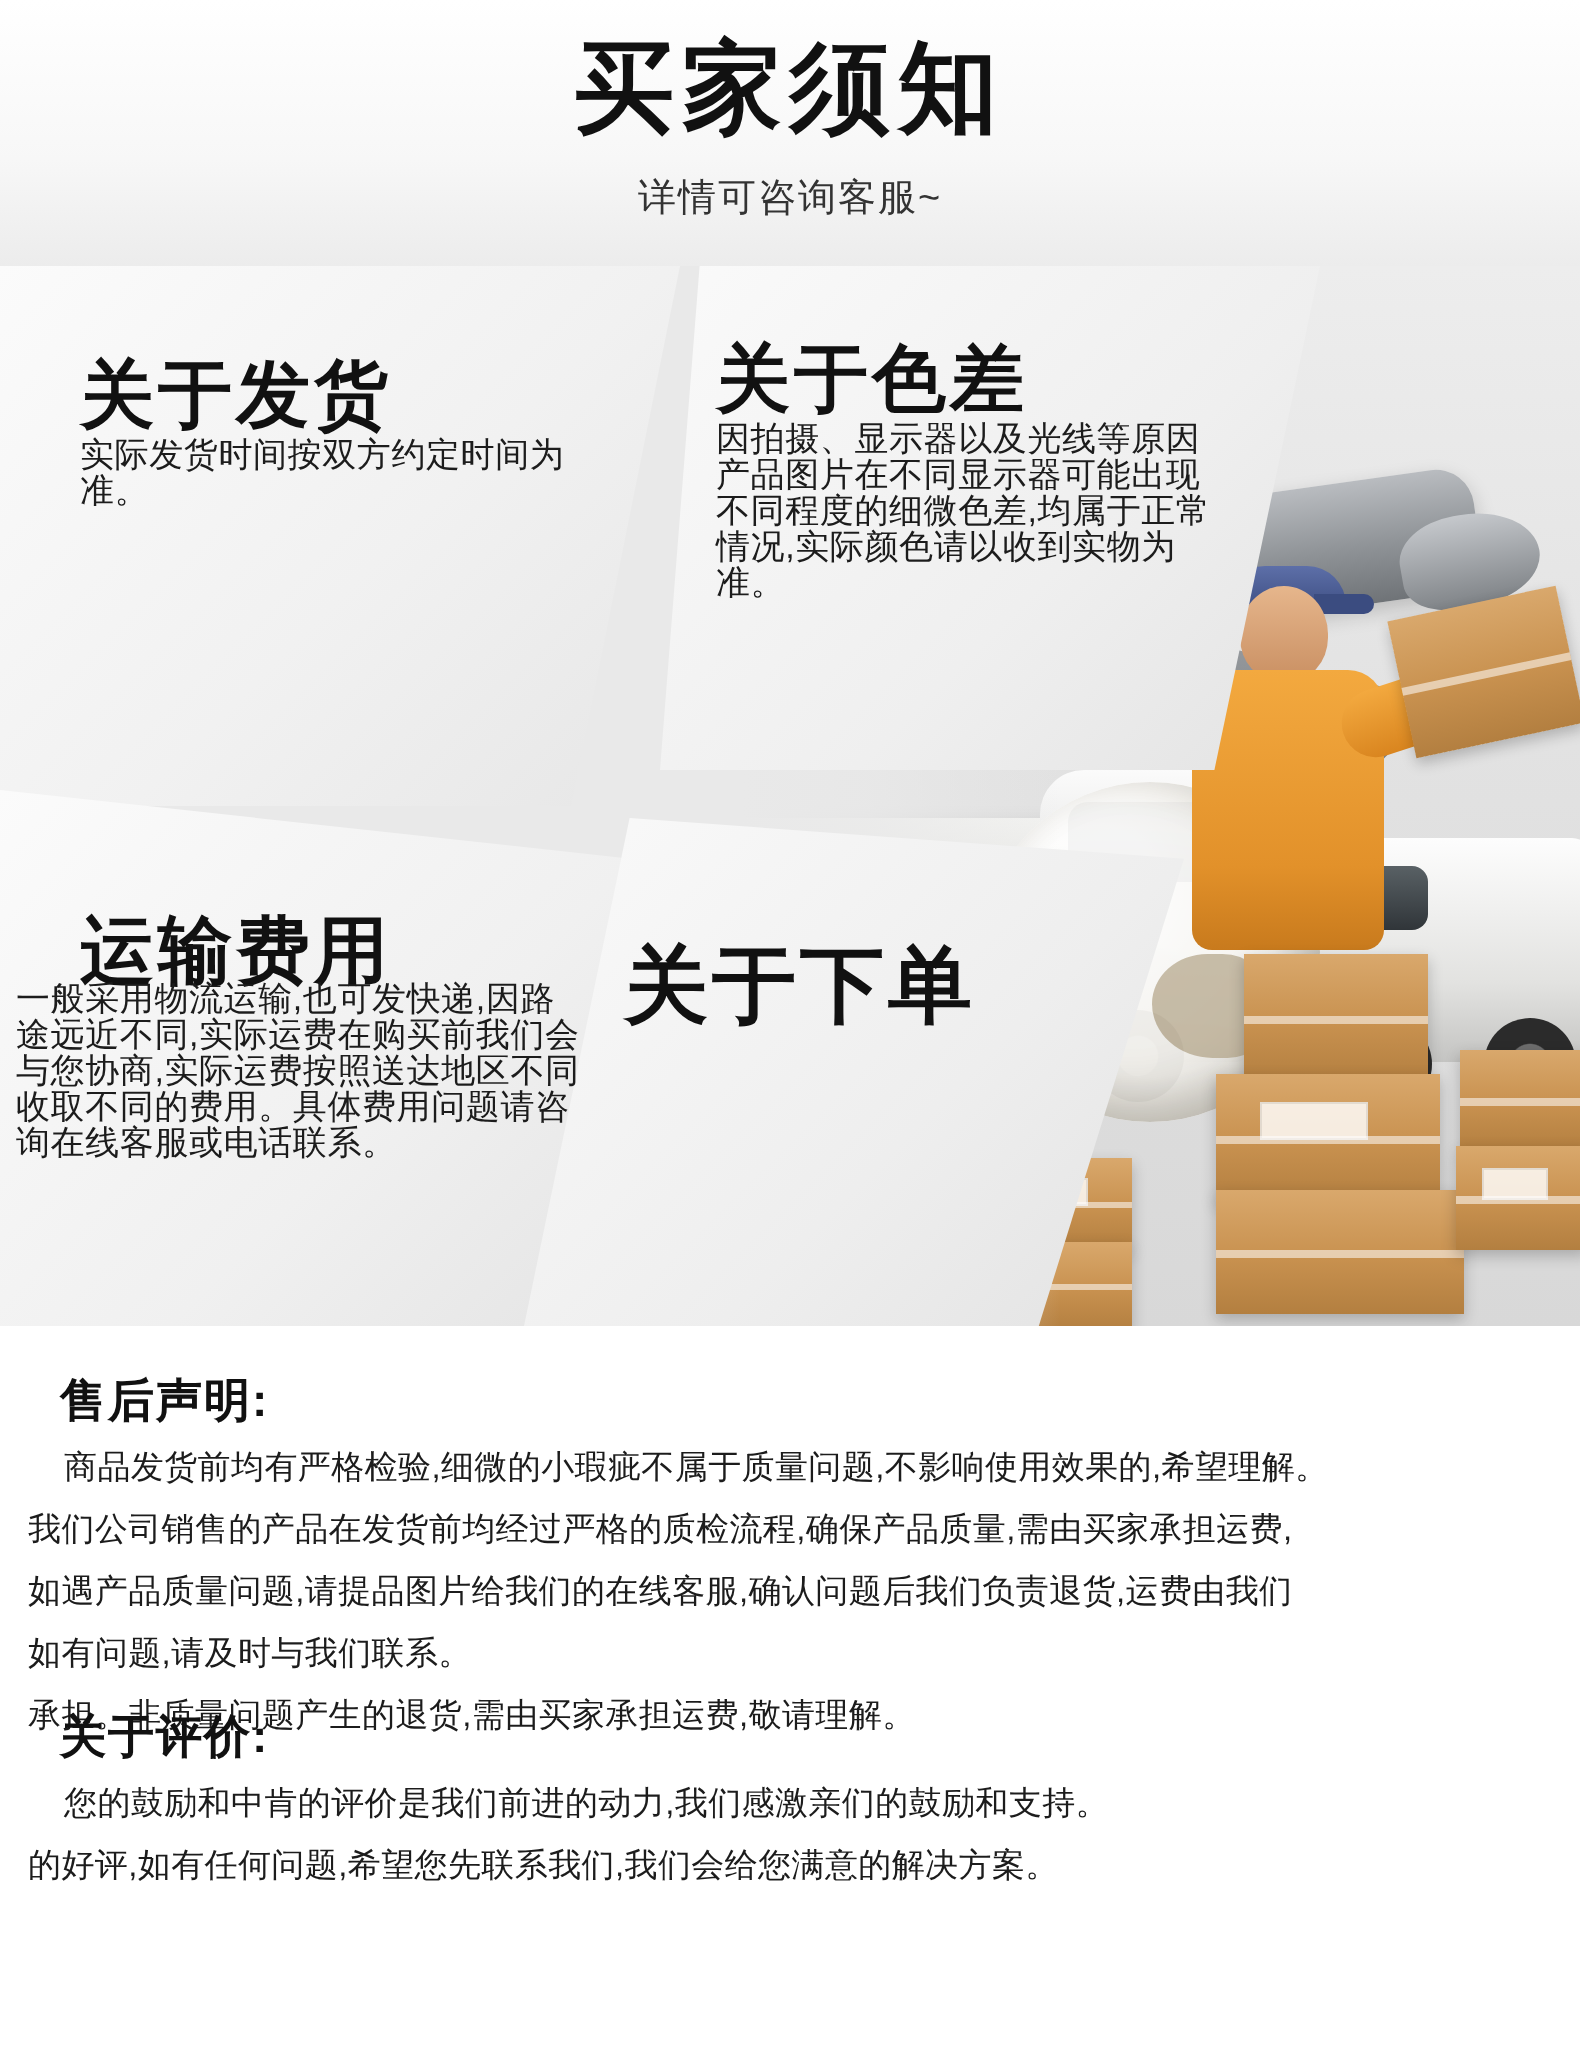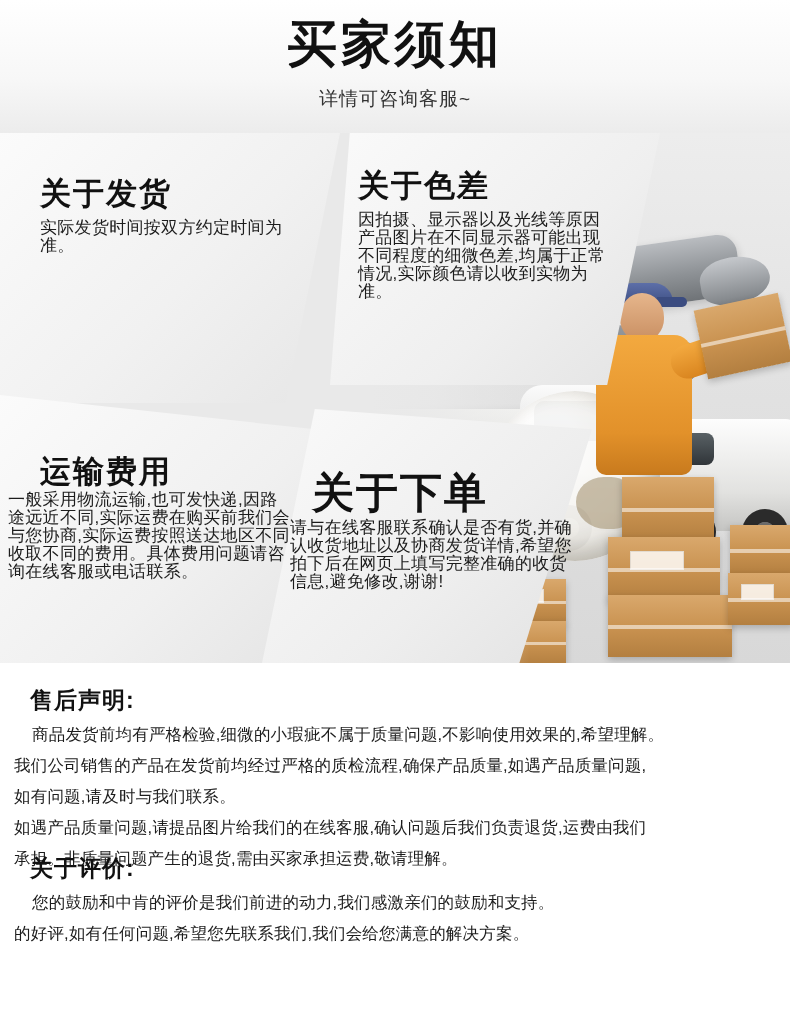--- a/index.html
+++ b/index.html
@@ -276,21 +276,21 @@
     background: linear-gradient(135deg,#fbfbfb 0%, #f0f0f0 60%, #e4e4e4 100%);
   }
   .p4 {
     left: 262px; top: 276px; width: 330px; height: 254px;
     clip-path: polygon(16% 0, 100% 8%, 78% 100%, 0 100%);
     background: linear-gradient(135deg,#fafafa 0%, #eeeeee 60%, #e2e2e2 100%);
   }
 
   .panel-title {
     position: absolute;
-    font-size: 31px;
+    font-size: 37px;
     font-weight: bold;
     color: #111111;
     letter-spacing: 2px;
     white-space: nowrap;
   }
   .panel-body {
     position: absolute;
     font-size: 17px;
     line-height: 18px;
     color: #1c1c1c;
@@ -401,30 +401,29 @@
     <div class="panel-title t1">关于发货</div>
     <div class="panel-body b1t">实际发货时间按双方约定时间为准。</div>
 
     <div class="panel-title t2">关于色差</div>
     <div class="panel-body b2t">因拍摄、显示器以及光线等原因产品图片在不同显示器可能出现不同程度的细微色差,均属于正常情况,实际颜色请以收到实物为准。</div>
 
     <div class="panel-title t3">运输费用</div>
     <div class="panel-body b3t">一般采用物流运输,也可发快递,因路途远近不同,实际运费在购买前我们会与您协商,实际运费按照送达地区不同收取不同的费用。具体费用问题请咨询在线客服或电话联系。</div>
 
     <div class="panel-title t4">关于下单</div>
-    <div class="panel-body b4t">请与在线客服联系确认是否有货,并确认收货地址以及协商发货详情,希望您拍下后在网页上填写完整准确的收货信息,避免修改,谢谢!</div>
   </div>
 
   <div class="bottom">
     <div class="sec-title st1">售后声明:</div>
     <div class="sec-body sb1">
       <p class="indent">商品发货前均有严格检验,细微的小瑕疵不属于质量问题,不影响使用效果的,希望理解。</p>
-      <p>我们公司销售的产品在发货前均经过严格的质检流程,确保产品质量,如遇产品质量问题,</p>
+      <p>我们公司销售的产品在发货前均经过严格的质检流程,确保产品质量,需由买家承担运费,</p>
+      <p>如遇产品质量问题,请提品图片给我们的在线客服,确认问题后我们负责退货,运费由我们</p>
       <p>如有问题,请及时与我们联系。</p>
-      <p>如遇产品质量问题,请提品图片给我们的在线客服,确认问题后我们负责退货,运费由我们</p>
       <p>承担。非质量问题产生的退货,需由买家承担运费,敬请理解。</p>
     </div>
 
     <div class="sec-title st2">关于评价:</div>
     <div class="sec-body sb2">
       <p class="indent">您的鼓励和中肯的评价是我们前进的动力,我们感激亲们的鼓励和支持。</p>
       <p>的好评,如有任何问题,希望您先联系我们,我们会给您满意的解决方案。</p>
     </div>
   </div>
 

